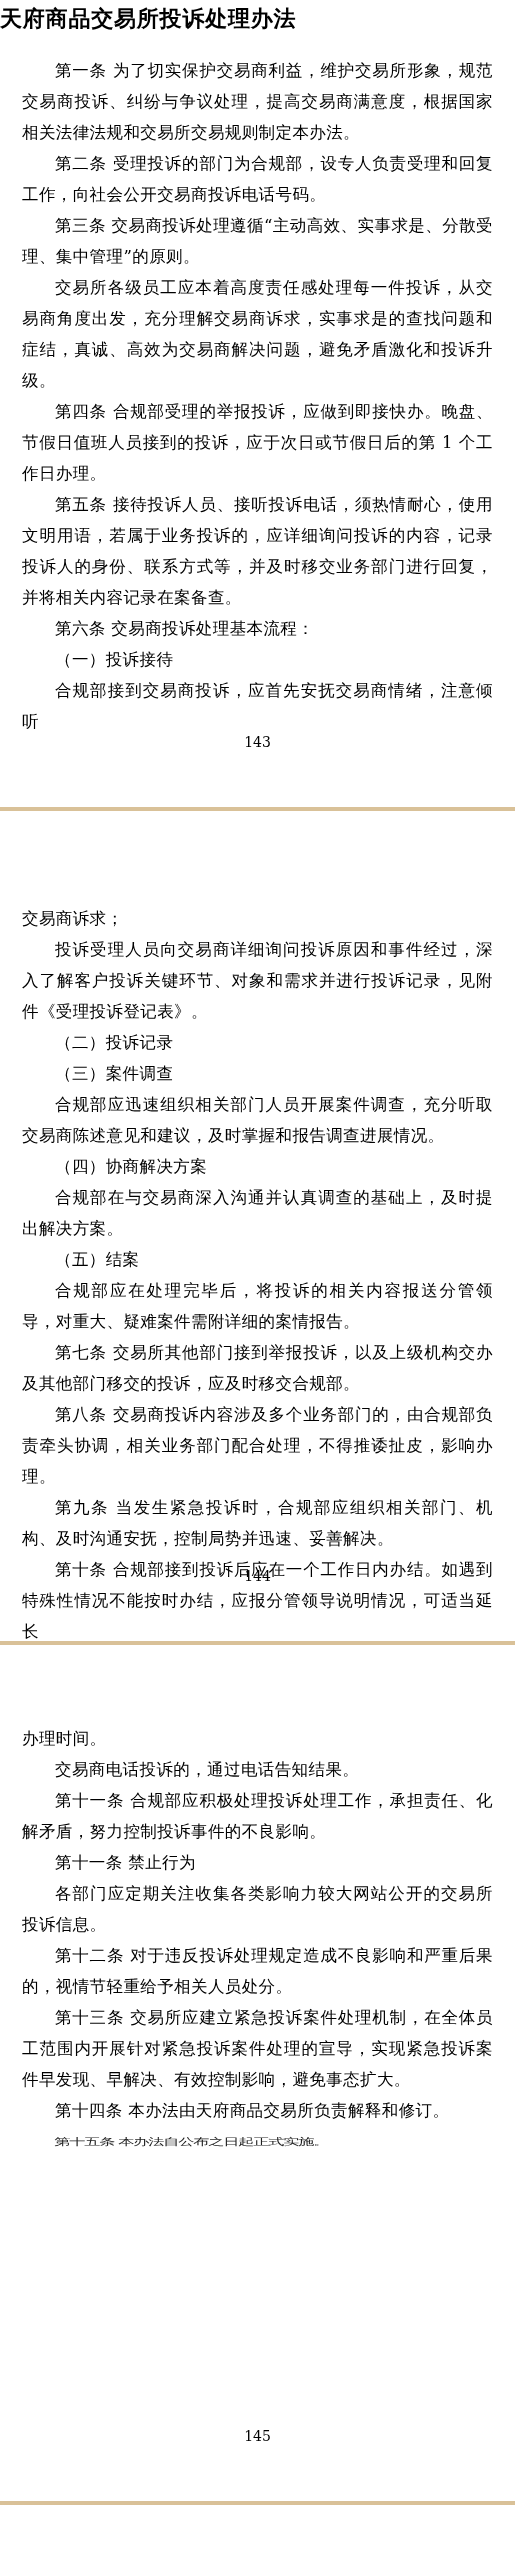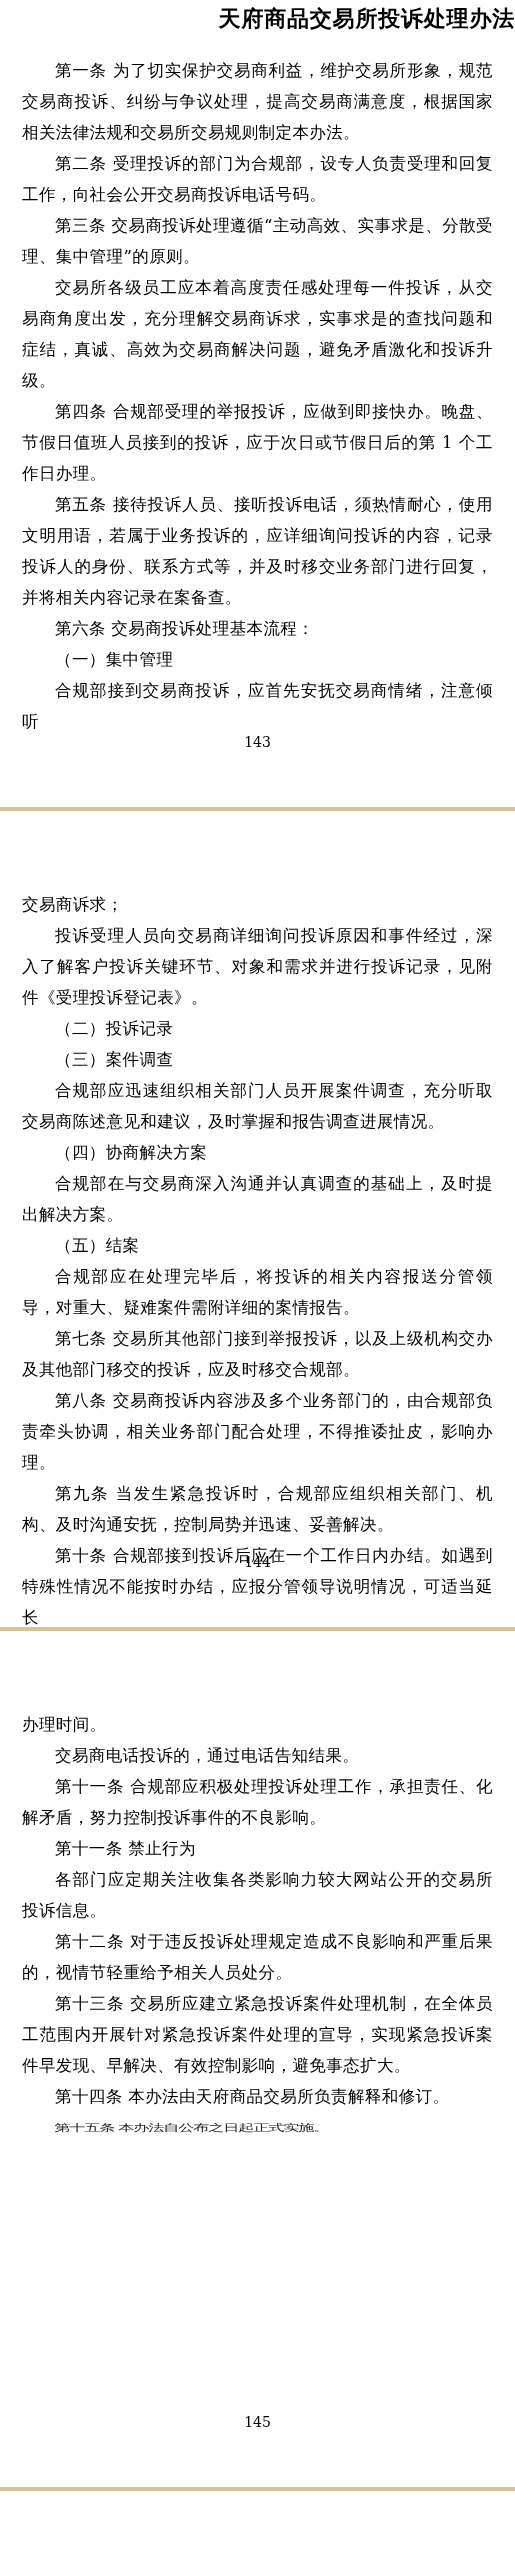--- a/index.html
+++ b/index.html
@@ -16,31 +16,31 @@
     width: 515px;
   }
   .page {
     position: relative;
     width: 515px;
     background: #ffffff;
     overflow: hidden;
     box-sizing: border-box;
   }
   .page-1 { height: 807px; }
-  .page-2 { height: 816px; }
+  .page-2 { height: 816px; margin-top: 14px; }
   .page-3 { height: 856px; }
   .divider {
     width: 515px;
     height: 3.9px;
     background: #d9c198;
   }
   .doc-title {
     margin: 0;
     padding-top: 4.7px;
-    text-align: right;
+    text-align: left;
     font-size: 22px;
     line-height: 27px;
     font-weight: bold;
     font-family: "Liberation Sans", "DejaVu Sans", sans-serif;
     letter-spacing: 0.8px;
   }
   .page-body {
     padding: 0 22px;
     text-align: justify;
   }
@@ -79,21 +79,21 @@
   <section class="page page-1">
     <h1 class="doc-title">天府商品交易所投诉处理办法</h1>
     <div class="page-body">
         <p class="para indent">第一条 为了切实保护交易商利益，维护交易所形象，规范交易商投诉、纠纷与争议处理，提高交易商满意度，根据国家相关法律法规和交易所交易规则制定本办法。</p>
         <p class="para indent">第二条 受理投诉的部门为合规部，设专人负责受理和回复工作，向社会公开交易商投诉电话号码。</p>
         <p class="para indent">第三条 交易商投诉处理遵循“主动高效、实事求是、分散受理、集中管理”的原则。</p>
         <p class="para indent">交易所各级员工应本着高度责任感处理每一件投诉，从交易商角度出发，充分理解交易商诉求，实事求是的查找问题和症结，真诚、高效为交易商解决问题，避免矛盾激化和投诉升级。</p>
         <p class="para indent">第四条 合规部受理的举报投诉，应做到即接快办。晚盘、节假日值班人员接到的投诉，应于次日或节假日后的第 1 个工作日办理。</p>
         <p class="para indent">第五条 接待投诉人员、接听投诉电话，须热情耐心，使用文明用语，若属于业务投诉的，应详细询问投诉的内容，记录投诉人的身份、联系方式等，并及时移交业务部门进行回复，并将相关内容记录在案备查。</p>
         <p class="para indent">第六条 交易商投诉处理基本流程：</p>
-        <p class="para indent">（一）集中管理</p>
+        <p class="para indent">（一）投诉接待</p>
         <p class="para indent">合规部接到交易商投诉，应首先安抚交易商情绪，注意倾听</p>
       </div>
     <div class="page-number">143</div>
   </section>
 
   <div class="divider"></div>
 
   <section class="page page-2">
     <div class="page-body">
         <p class="para">交易商诉求；</p>

